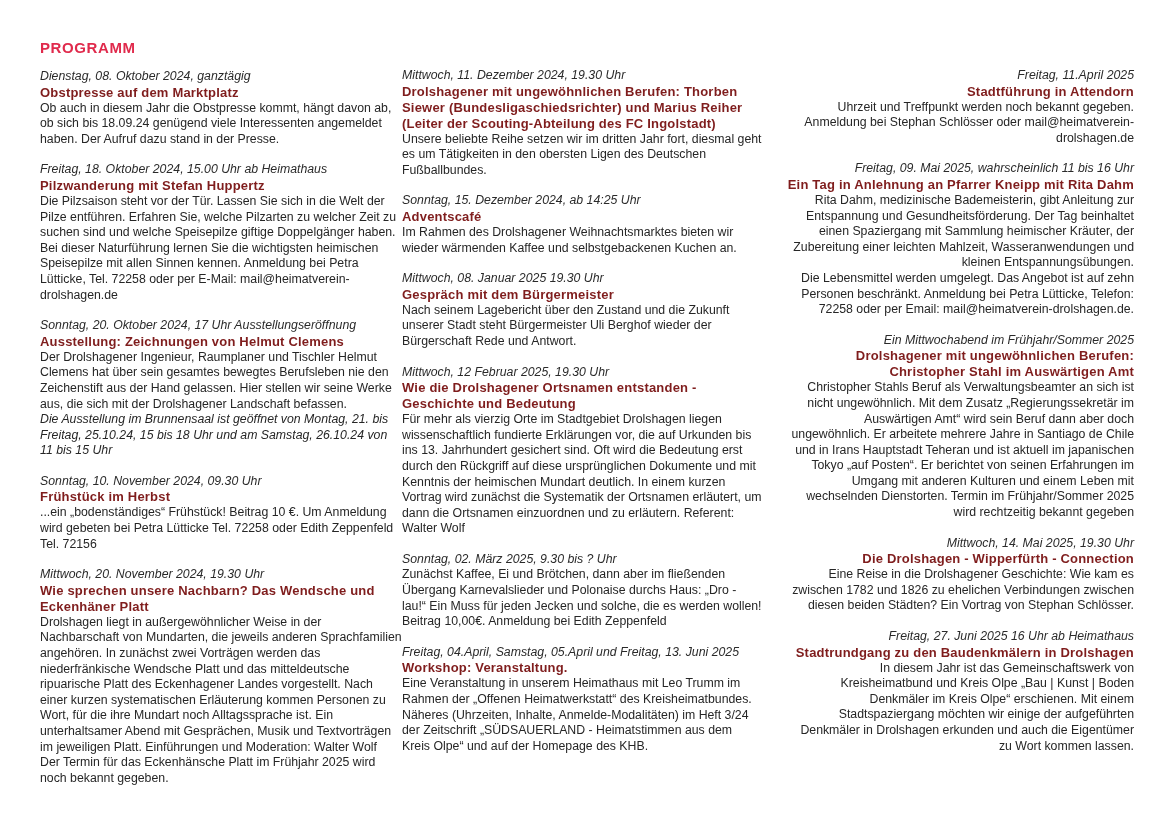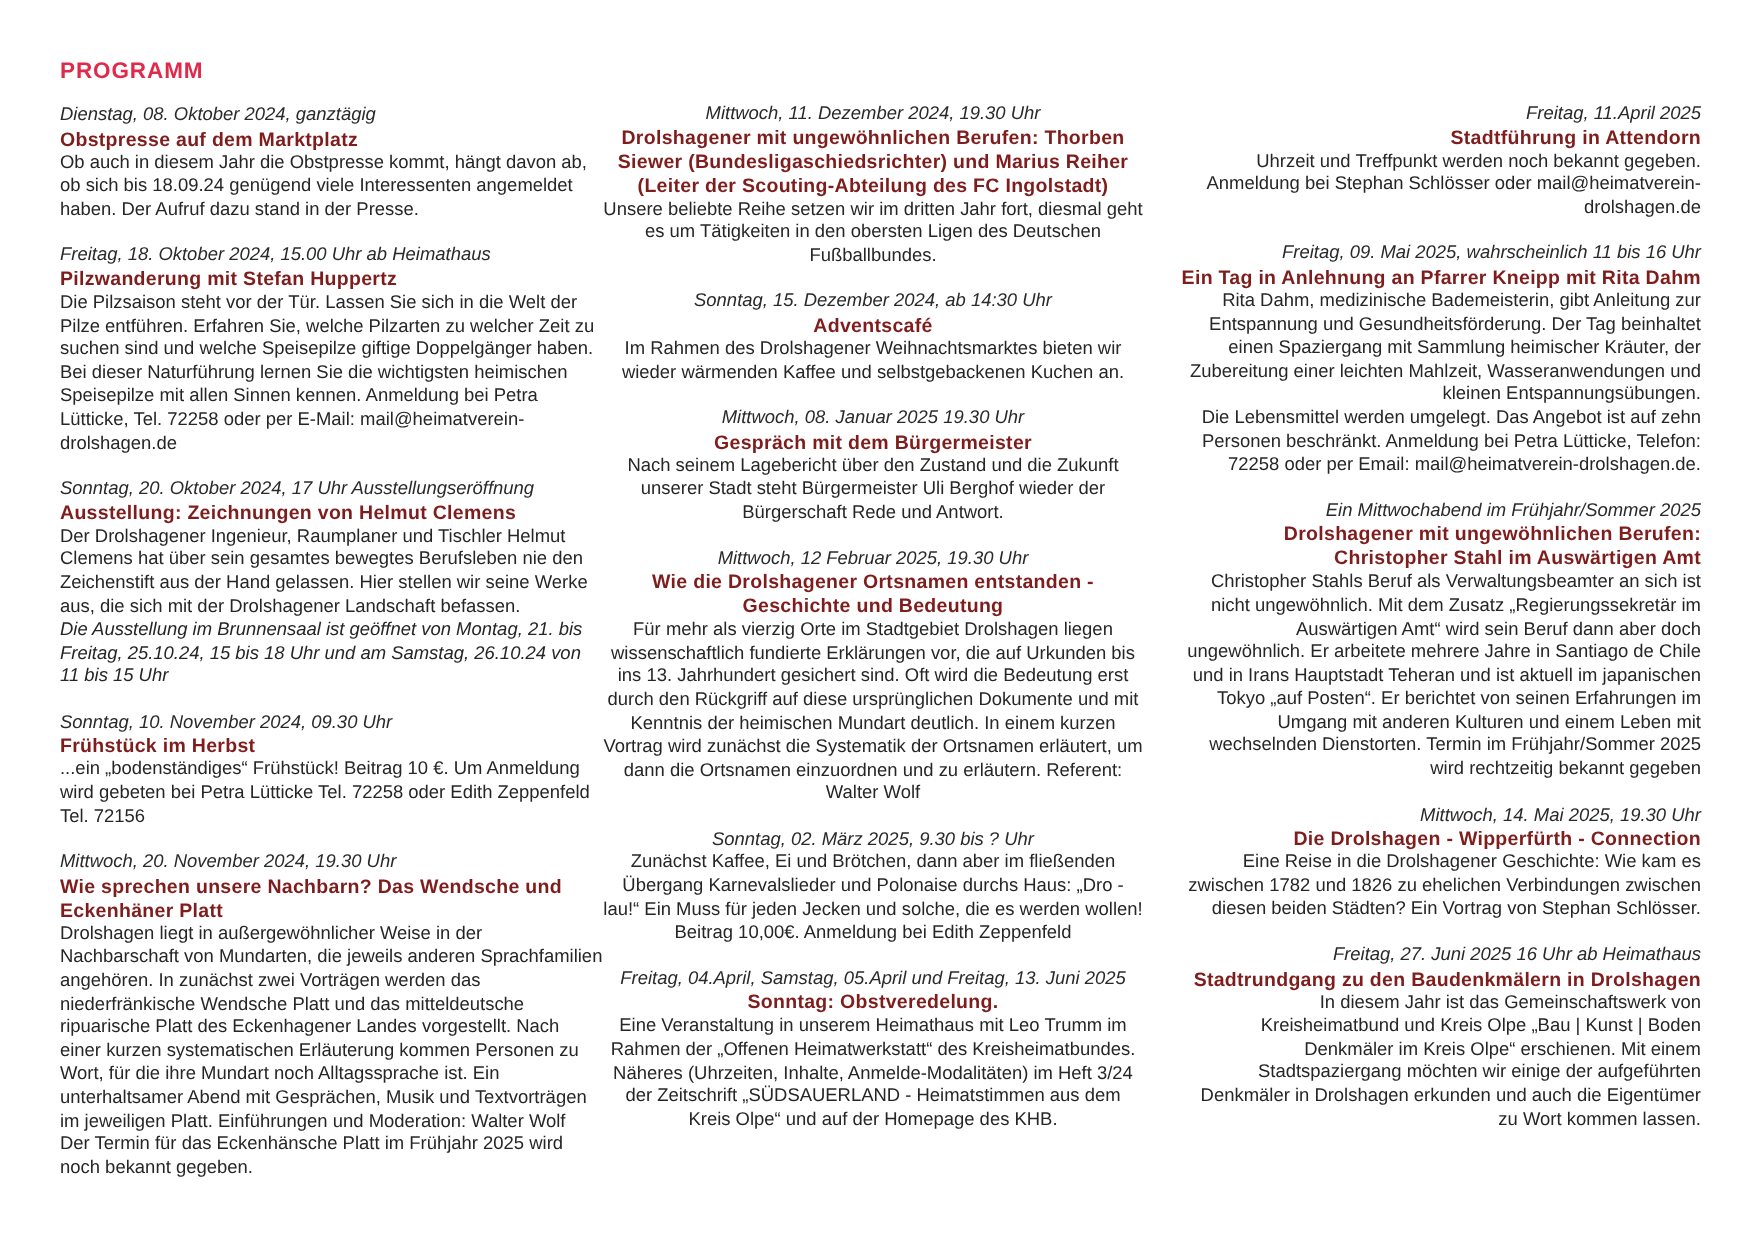--- a/index.html
+++ b/index.html
@@ -11,21 +11,21 @@
     font-family: "Liberation Sans", sans-serif;
     color: #222222;
     position: relative;
   }
   .page {
     display: flex;
     padding: 40px 12px 0 40px;
   }
   .col { flex: 0 0 auto; }
   .col-1 { width: 362px; }
-  .col-2 { width: 360px; margin-right: 25px; padding-top: 28px; text-align: center; }
+  .col-2 { width: 360px; margin-right: 25px; padding-top: 28px; }
   .col-3 { width: 347px; padding-top: 28px; text-align: right; }
   .program-heading {
     color: #e02a4c;
     font-weight: bold;
     font-size: 15px;
     line-height: 15px;
     letter-spacing: 0.6px;
     margin-bottom: 14px;
   }
   .event { margin-bottom: 15px; }
@@ -92,21 +92,21 @@
 
   <div class="col col-2">
 
     <article class="event">
       <p class="event-date">Mittwoch, 11. Dezember 2024, 19.30 Uhr</p>
       <h2 class="event-title">Drolshagener mit ungewöhnlichen Berufen: Thorben Siewer (Bundesligaschiedsrichter) und Marius Reiher (Leiter der Scouting-Abteilung des FC Ingolstadt)</h2>
       <p class="event-body">Unsere beliebte Reihe setzen wir im dritten Jahr fort, diesmal geht es um Tätigkeiten in den obersten Ligen des Deutschen Fußballbundes.</p>
     </article>
 
     <article class="event">
-      <p class="event-date">Sonntag, 15. Dezember 2024, ab 14:30 Uhr</p>
+      <p class="event-date">Sonntag, 15. Dezember 2024, ab 14:25 Uhr</p>
       <h2 class="event-title">Adventscafé</h2>
       <p class="event-body">Im Rahmen des Drolshagener Weihnachtsmarktes bieten wir wieder wärmenden Kaffee und selbstgebackenen Kuchen an.</p>
     </article>
 
     <article class="event">
       <p class="event-date">Mittwoch, 08. Januar 2025 19.30 Uhr</p>
       <h2 class="event-title">Gespräch mit dem Bürgermeister</h2>
       <p class="event-body">Nach seinem Lagebericht über den Zustand und die Zukunft unserer Stadt steht Bürgermeister Uli Berghof wieder der Bürgerschaft Rede und Antwort.</p>
     </article>
 
@@ -116,21 +116,21 @@
       <p class="event-body">Für mehr als vierzig Orte im Stadtgebiet Drolshagen liegen wissenschaftlich fundierte Erklärungen vor, die auf Urkunden bis ins 13. Jahrhundert gesichert sind. Oft wird die Bedeutung erst durch den Rückgriff auf diese ursprünglichen Dokumente und mit Kenntnis der heimischen Mundart deutlich. In einem kurzen Vortrag wird zunächst die Systematik der Ortsnamen erläutert, um dann die Ortsnamen einzuordnen und zu erläutern. Referent: Walter Wolf</p>
     </article>
 
     <article class="event">
       <p class="event-date">Sonntag, 02. März 2025, 9.30 bis ? Uhr</p>
       <p class="event-body">Zunächst Kaffee, Ei und Brötchen, dann aber im fließenden Übergang Karnevalslieder und Polonaise durchs Haus: „Dro - lau!“ Ein Muss für jeden Jecken und solche, die es werden wollen! Beitrag 10,00€. Anmeldung bei Edith Zeppenfeld</p>
     </article>
 
     <article class="event">
       <p class="event-date">Freitag, 04.April, Samstag, 05.April und Freitag, 13. Juni 2025</p>
-      <h2 class="event-title">Sonntag: Obstveredelung.</h2>
+      <h2 class="event-title">Workshop: Veranstaltung.</h2>
       <p class="event-body">Eine Veranstaltung in unserem Heimathaus mit Leo Trumm im Rahmen der „Offenen Heimatwerkstatt“ des Kreisheimatbundes. Näheres (Uhrzeiten, Inhalte, Anmelde-Modalitäten) im Heft 3/24 der Zeitschrift „SÜDSAUERLAND - Heimatstimmen aus dem Kreis Olpe“ und auf der Homepage des KHB.</p>
     </article>
   </div>
 
   <div class="col col-3">
 
     <article class="event">
       <p class="event-date">Freitag, 11.April 2025</p>
       <h2 class="event-title">Stadtführung in Attendorn</h2>
       <p class="event-body">Uhrzeit und Treffpunkt werden noch bekannt gegeben. Anmeldung bei Stephan Schlösser oder mail@heimatverein-drolshagen.de</p>

